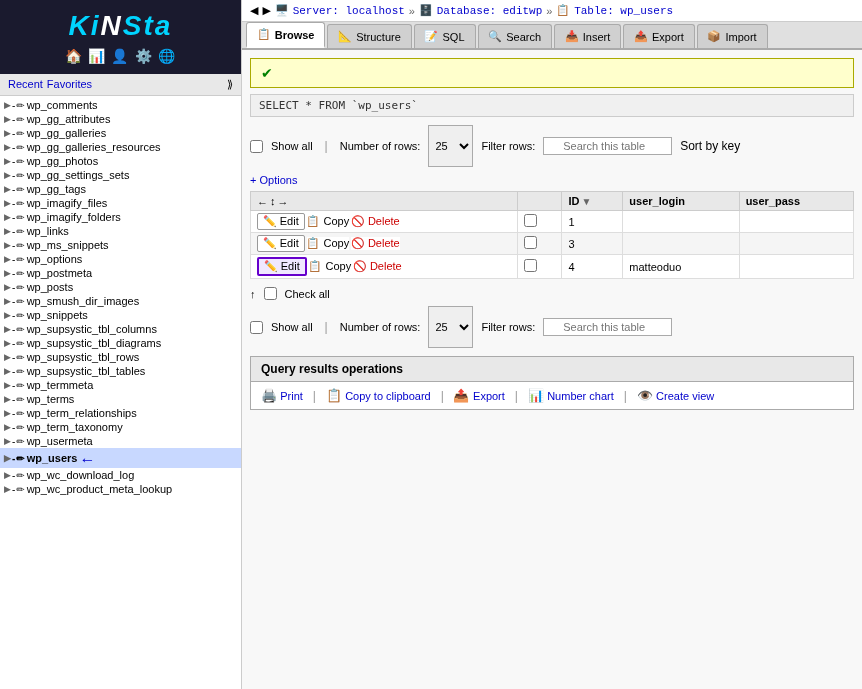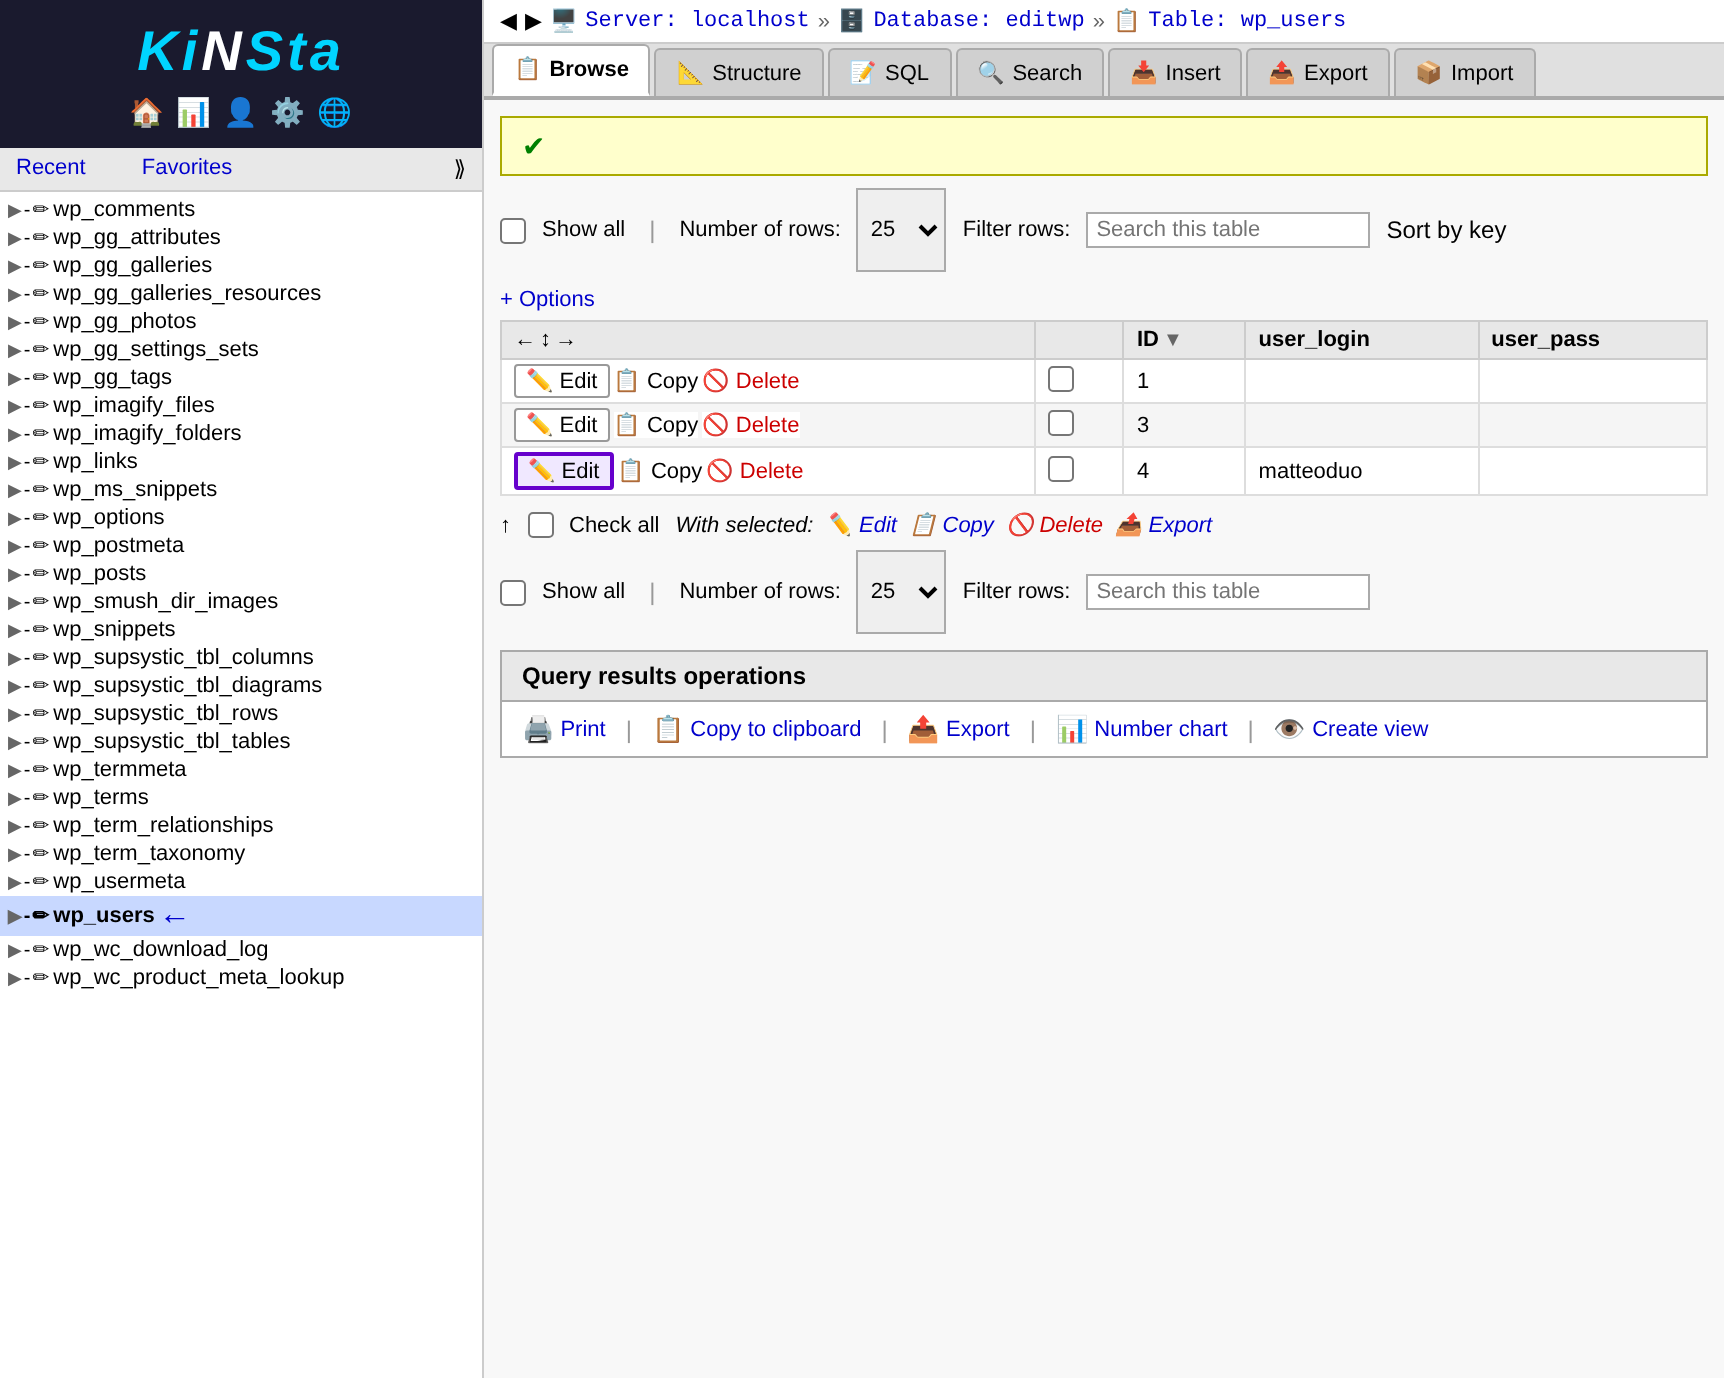--- a/index.html
+++ b/index.html
@@ -37,21 +37,21 @@
     }
     .icon-row {
       display: flex;
       gap: 6px;
       justify-content: center;
       margin-top: 6px;
     }
     .icon-row span { font-size: 14px; cursor: pointer; }
     .recent-fav {
       display: flex;
-      gap: 28px;
+      gap: 4px;
       padding: 4px 8px;
       background: #e8e8e8;
       border-bottom: 1px solid #ccc;
       font-size: 11px;
     }
     .recent-fav a { color: #0000cc; text-decoration: none; cursor: pointer; }
     .sidebar-list {
       overflow-y: auto;
       flex: 1;
       padding: 2px 0;
@@ -161,23 +161,23 @@
     }
     .table-controls label { font-size: 11px; }
     .table-controls input[type="checkbox"] { cursor: pointer; }
     .table-controls select {
       font-size: 11px;
       padding: 13px 2px;
       border: 1px solid #aaa;
     }
     .filter-input {
       border: 1px solid #aaa;
-      padding: 2px 4px;
-      font-size: 11px;
-      width: 142px;
+      padding: 2px 19px;
+      font-size: 11px;
+      width: 129px;
     }
     .sep-pipe { color: #999; margin: 0 4px; }
 
     
     .data-table {
       width: 100%;
       border-collapse: collapse;
       background: #fff;
       margin-bottom: 8px;
       font-size: 11px;
@@ -614,20 +614,21 @@
       <span>Import</span>
     </div>
     </div>
 
   <div id="content">
 
     <div class="success-banner">
       <span class="success-icon">✔</span>
     </div>
 
+    <div class="sql-display">SELECT * FROM `wp_users`</div>
 
     <div class="table-controls">
       <input type="checkbox" style="">
       <label>Show all</label>
       <span class="sep-pipe">|</span>
       <label>Number of rows:</label>
       <select>
         <option>25</option>
         <option>50</option>
         <option>100</option>
@@ -704,39 +705,20 @@
       <td>matteoduo</td>
       <td></td>
     </tr>
         </tbody>
     </table>
 
     <div class="bottom-controls">
       <span>↑</span>
       <input type="checkbox" style="">
       <button class="check-all-btn">Check all</button>
-      <div class="with-selected">
-        <em>With selected:</em>
-        <a>
-          <span>✏️</span>
-          <span>Edit</span>
-        </a>
-        <a>
-          <span>📋</span>
-          <span>Copy</span>
-        </a>
-        <a style="color:#cc0000;">
-          <span>🚫</span>
-          <span>Delete</span>
-        </a>
-        <a>
-          <span>📤</span>
-          <span>Export</span>
-        </a>
-      </div>
     </div>
 
     <div class="table-controls">
       <input type="checkbox" style="">
       <label>Show all</label>
       <span class="sep-pipe">|</span>
       <label>Number of rows:</label>
       <select>
         <option>25</option>
         <option>50</option>

